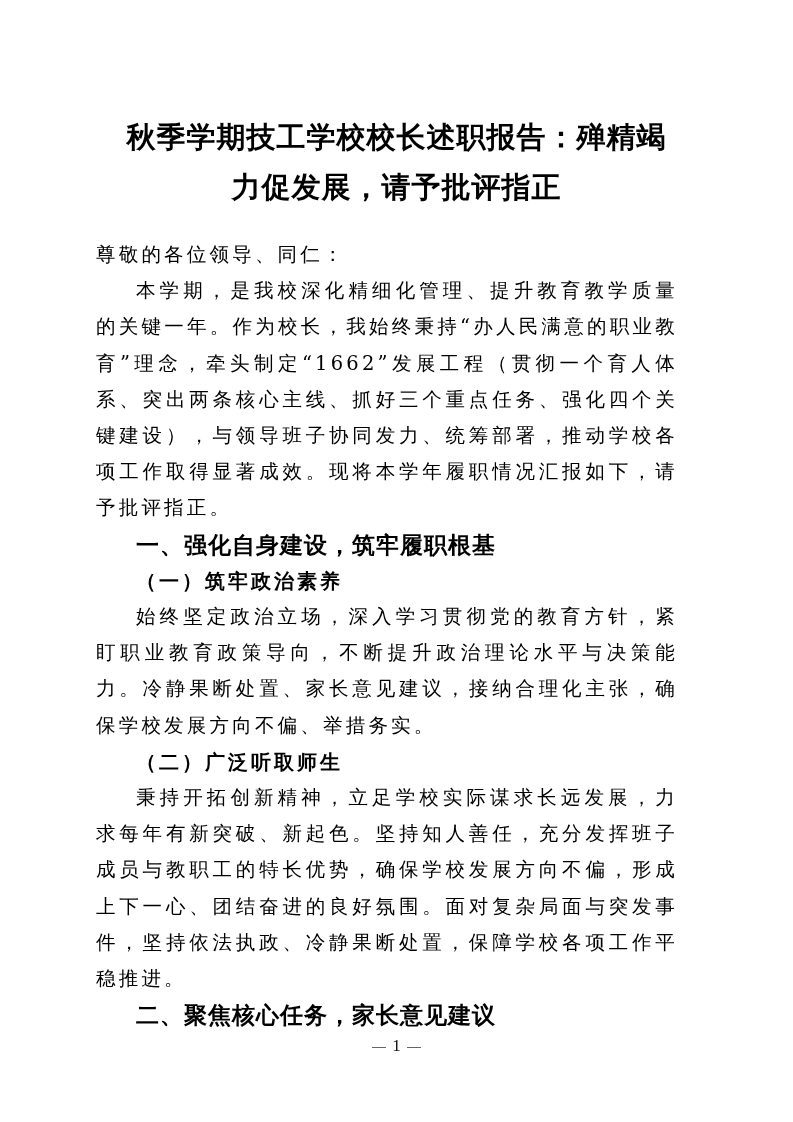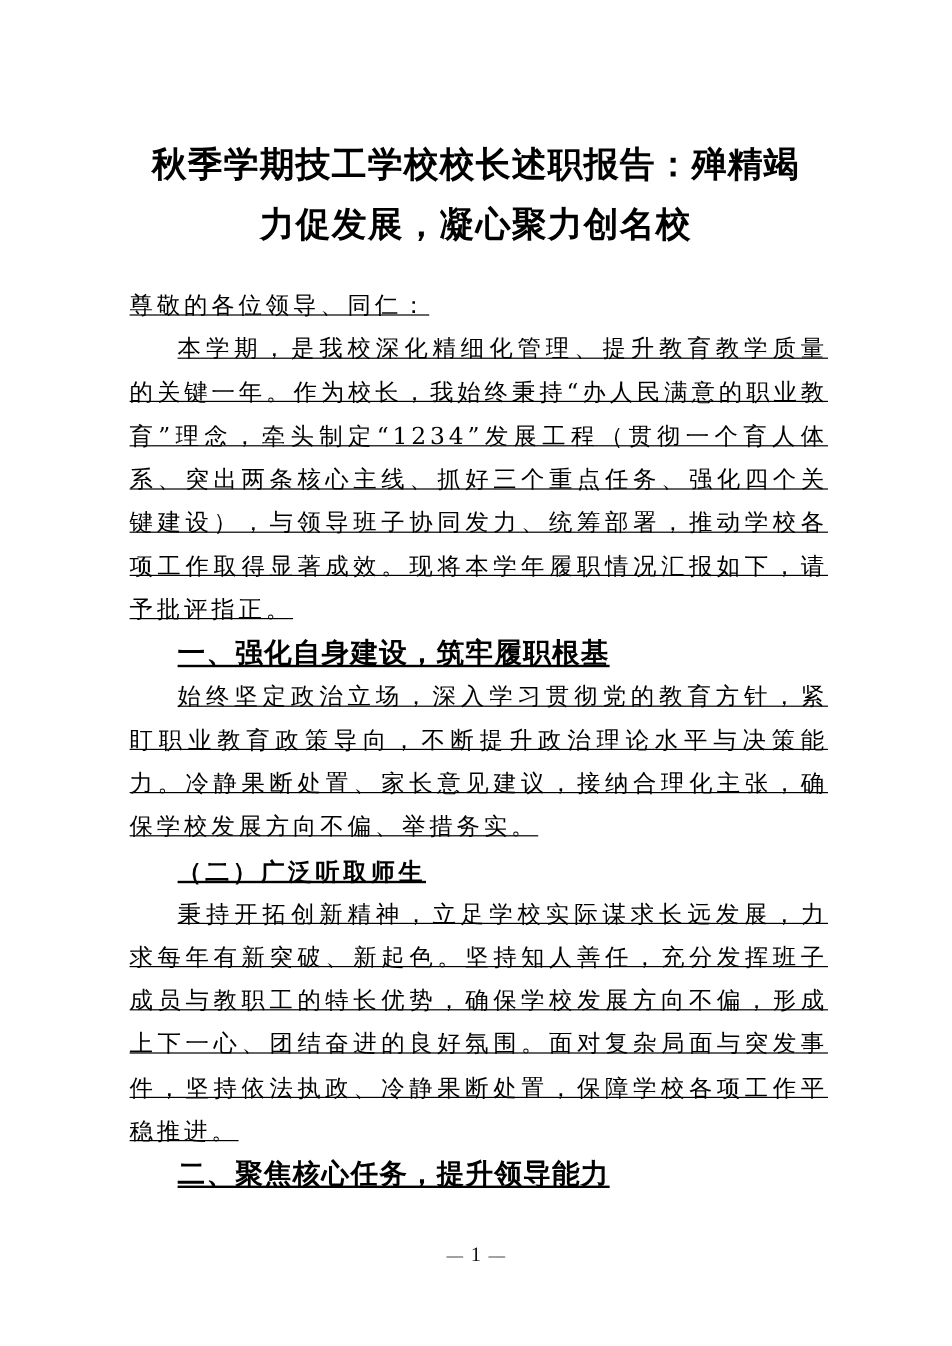--- a/index.html
+++ b/index.html
@@ -30,27 +30,26 @@
     text-align: center;
     font-family: "DejaVu Sans", "Liberation Sans", sans-serif;
     font-weight: bold;
     font-size: 29px;
     line-height: 50px;
     letter-spacing: 1px;
     margin: 0;
   }
   .body-text {
     position: absolute;
-    left: 108px;
+    left: 96px;
     top: 237px;
     width: 582px;
     font-size: 19.5px;
     line-height: 36.2px;
     letter-spacing: 3.2px;
-    text-decoration: underline;
   }
   .body-text p {
     margin: 0;
     text-align: justify;
     text-align-last: left;
   }
   .indent {
     text-indent: 40px;
   }
   .h1 {
@@ -85,32 +84,33 @@
     margin: 0 6px;
   }
 </style>
 </head>
 <body>
 
 <div class="page">
 
   <h1 class="title">
     <span>秋季学期技工学校校长述职报告：殚精竭</span><br>
-    <span>力促发展，凝心聚力创名校</span>
+    <span>力促发展，请予批评指正</span>
   </h1>
 
   <div class="body-text">
     <p>尊敬的各位领导、同仁：</p>
-    <p class="indent">本学期，是我校深化精细化管理、提升教育教学质量的关键一年。作为校长，我始终秉持“办人民满意的职业教育”理念，牵头制定“1234”发展工程（贯彻一个育人体系、突出两条核心主线、抓好三个重点任务、强化四个关键建设），与领导班子协同发力、统筹部署，推动学校各项工作取得显著成效。现将本学年履职情况汇报如下，请予批评指正。</p>
+    <p class="indent">本学期，是我校深化精细化管理、提升教育教学质量的关键一年。作为校长，我始终秉持“办人民满意的职业教育”理念，牵头制定“1662”发展工程（贯彻一个育人体系、突出两条核心主线、抓好三个重点任务、强化四个关键建设），与领导班子协同发力、统筹部署，推动学校各项工作取得显著成效。现将本学年履职情况汇报如下，请予批评指正。</p>
 
     <p class="h1">一、强化自身建设，筑牢履职根基</p>
+    <p class="h2">（一）筑牢政治素养</p>
     <p class="indent">始终坚定政治立场，深入学习贯彻党的教育方针，紧盯职业教育政策导向，不断提升政治理论水平与决策能力。冷静果断处置、家长意见建议，接纳合理化主张，确保学校发展方向不偏、举措务实。</p>
     <p class="h2">（二）广泛听取师生</p>
     <p class="indent">秉持开拓创新精神，立足学校实际谋求长远发展，力求每年有新突破、新起色。坚持知人善任，充分发挥班子成员与教职工的特长优势，确保学校发展方向不偏，形成上下一心、团结奋进的良好氛围。面对复杂局面与突发事件，坚持依法执政、冷静果断处置，保障学校各项工作平稳推进。</p>
 
-    <p class="h1">二、聚焦核心任务，提升领导能力</p>
+    <p class="h1">二、聚焦核心任务，家长意见建议</p>
   </div>
 
   <div class="page-number">
     <span class="dash"></span><span>1</span><span class="dash"></span>
   </div>
 
 </div>
 
 </body></html>

